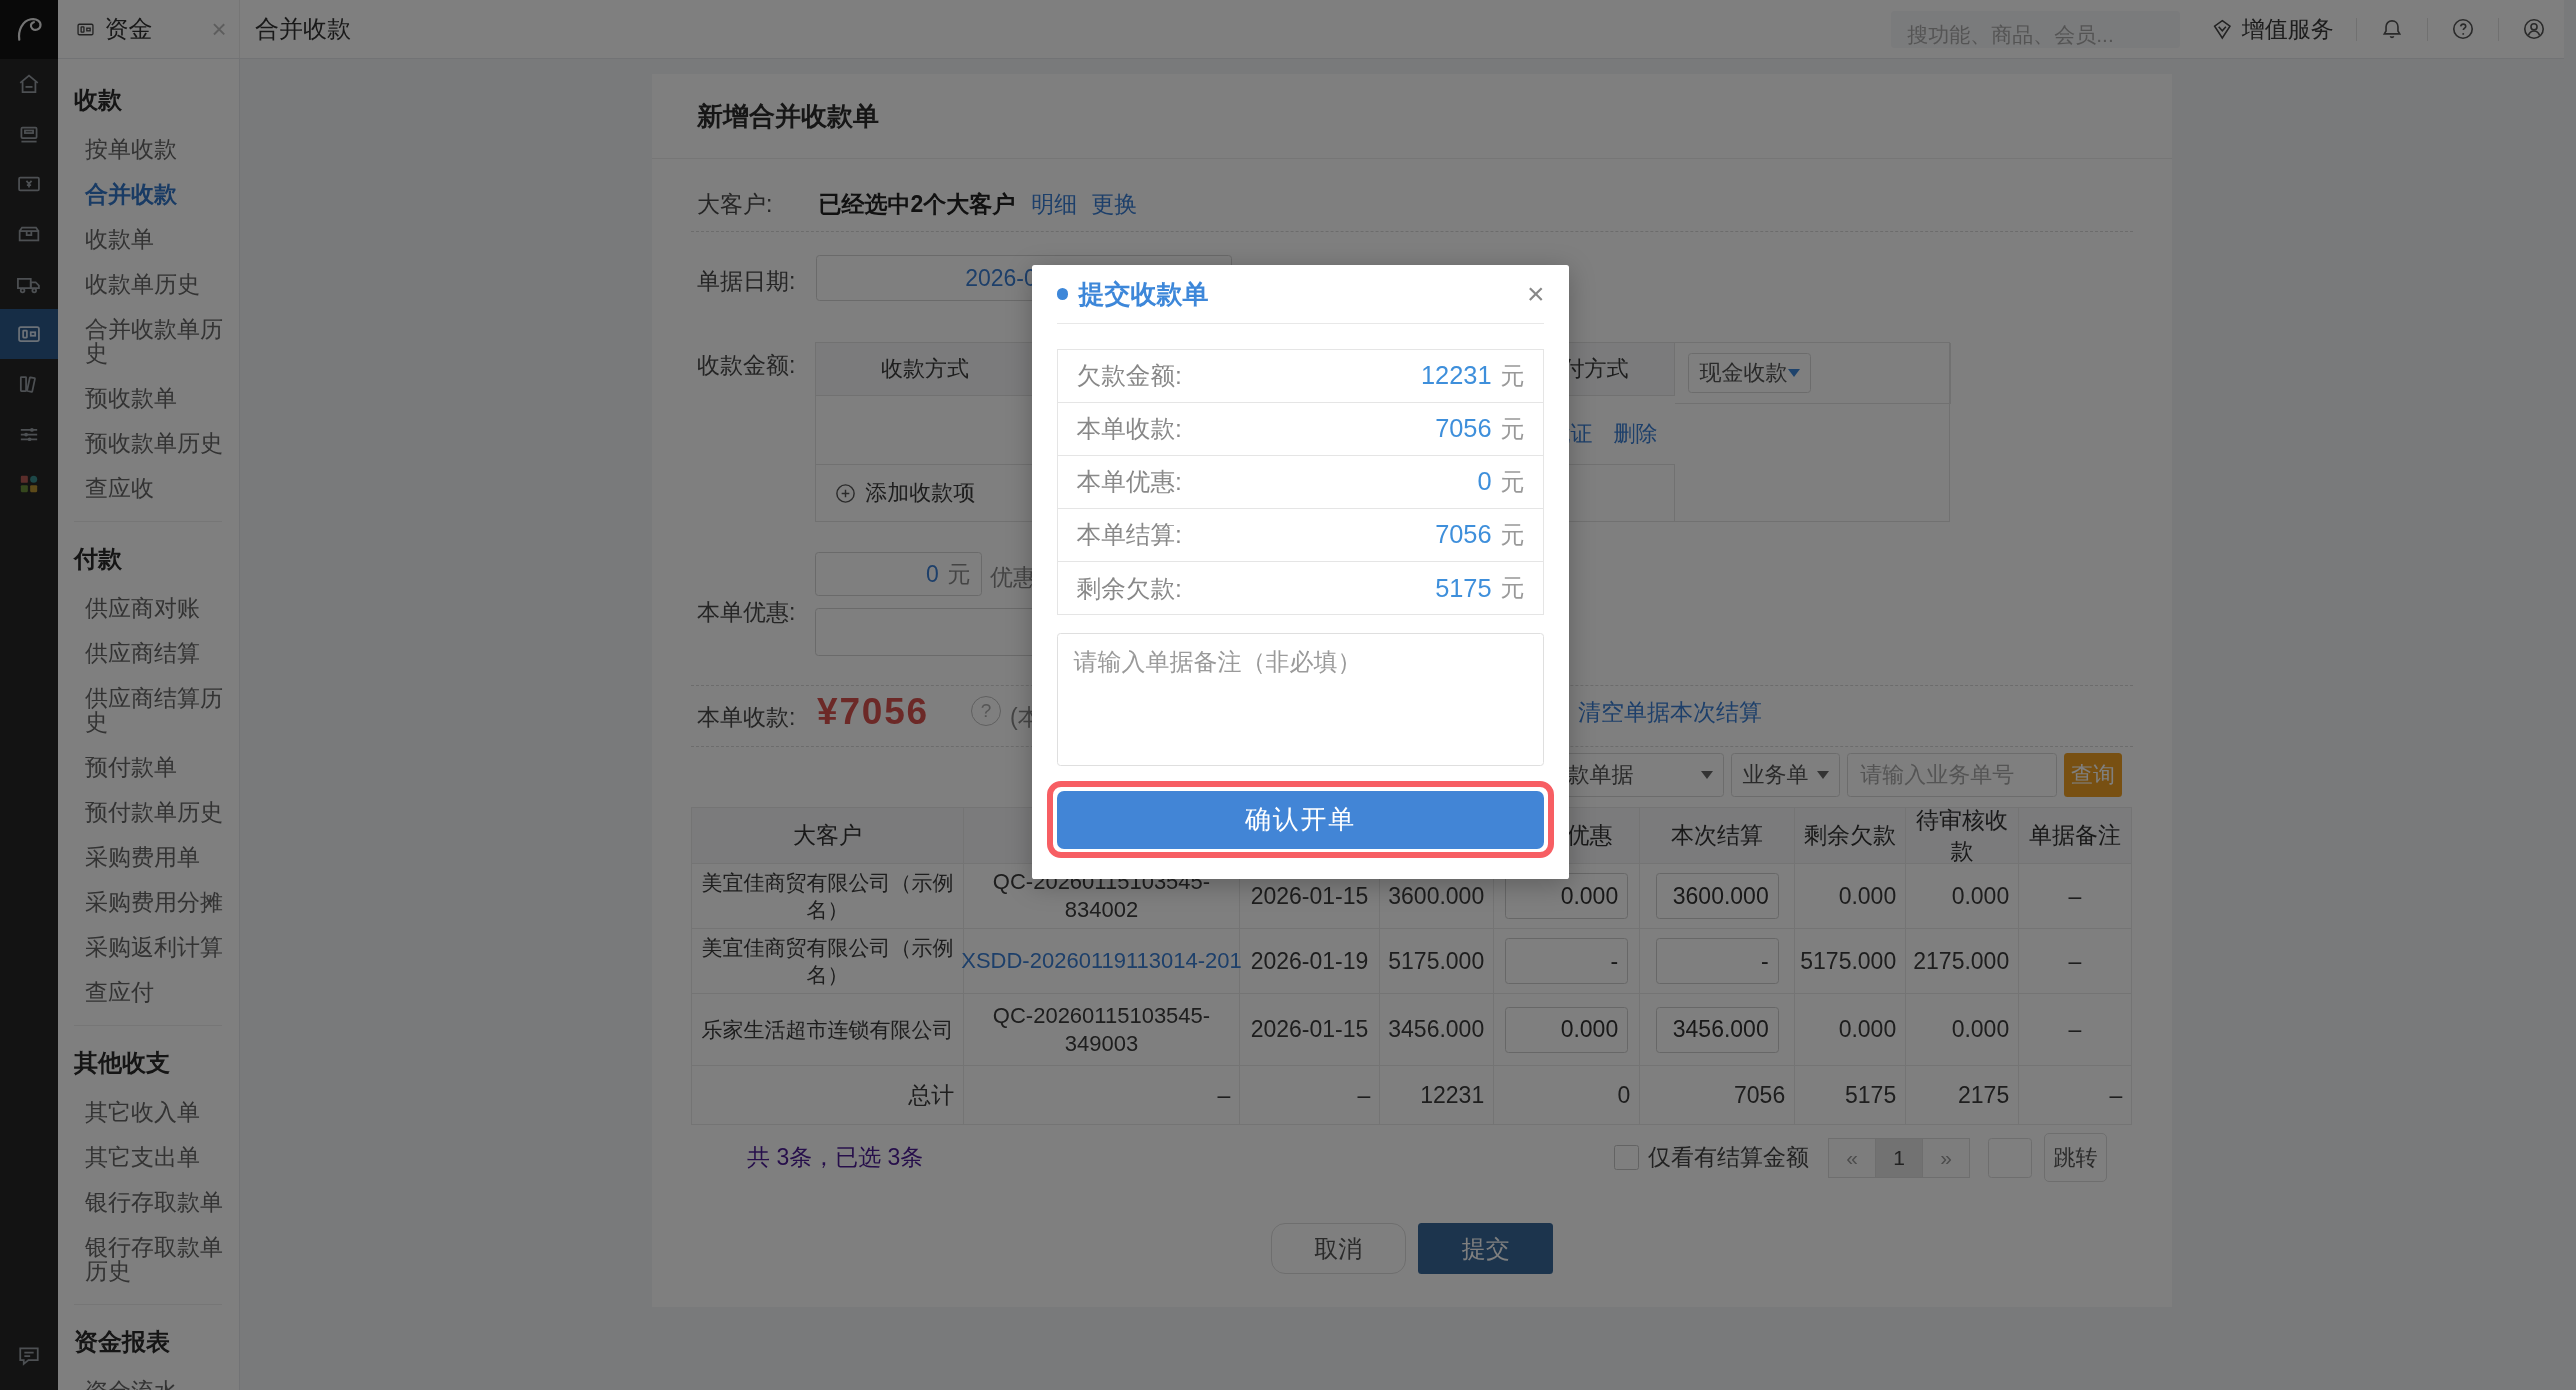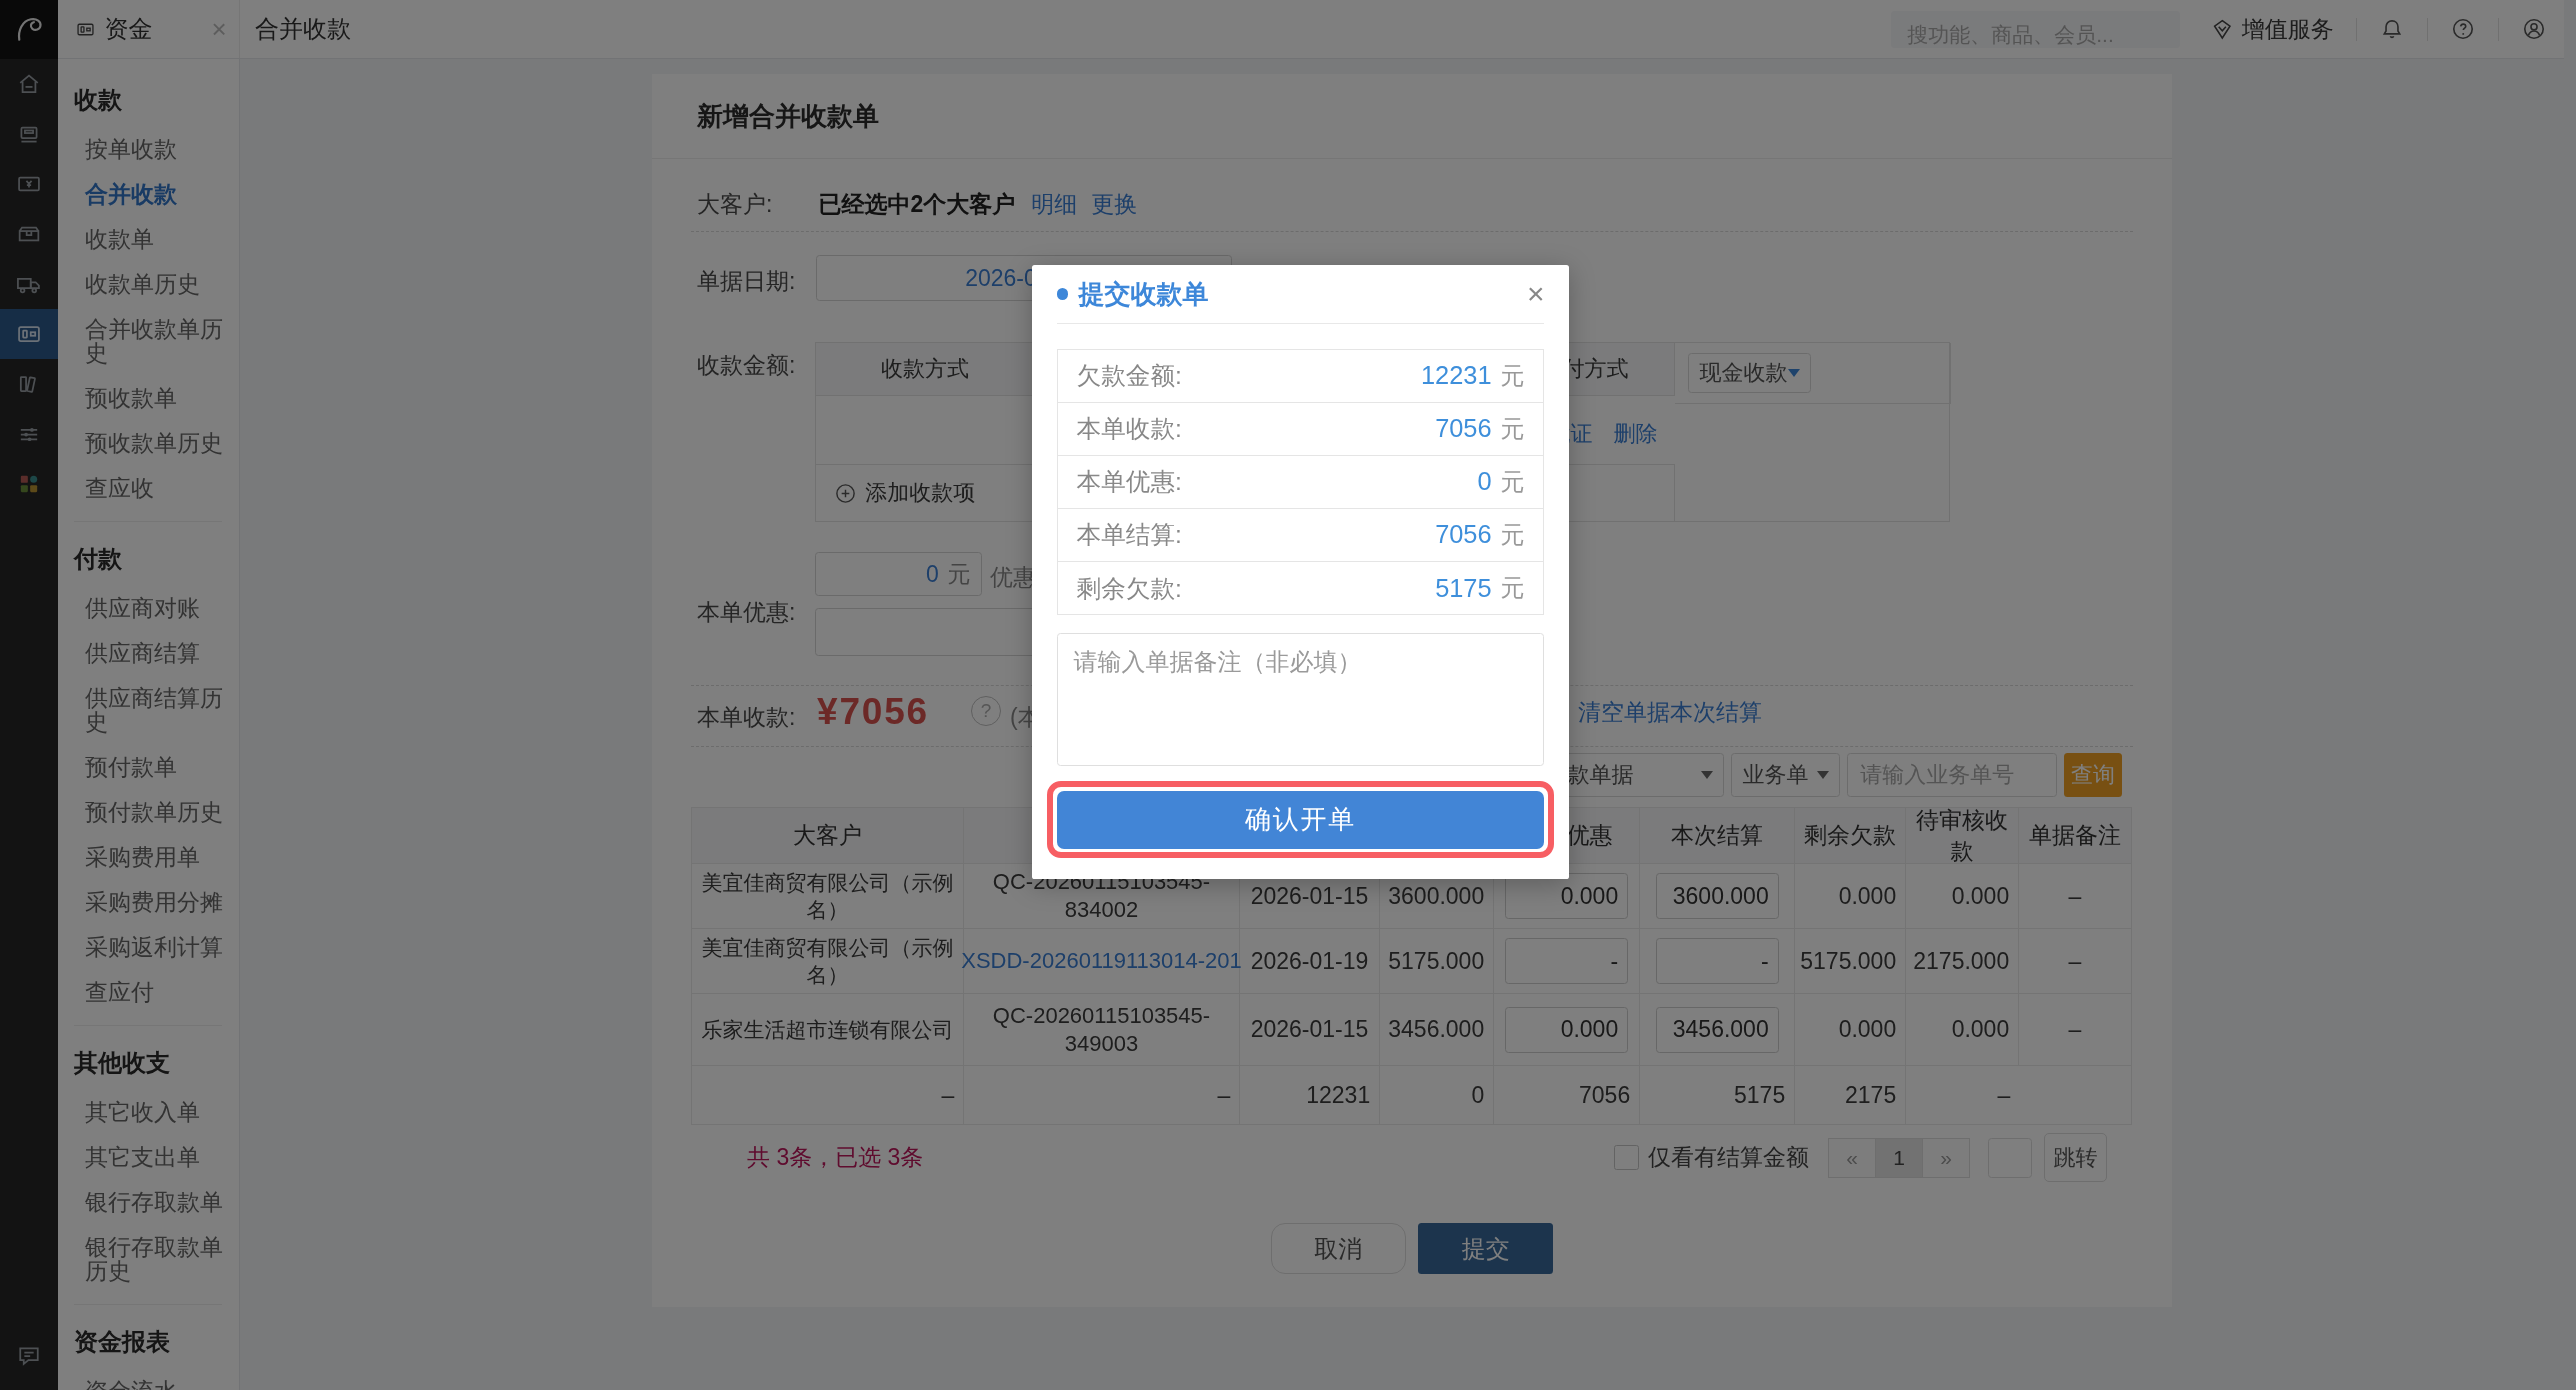--- a/index.html
+++ b/index.html
@@ -402,32 +402,33 @@
     <div class="tc h82">
         <input class="tin" value="0.000" style="">
       </div>
     <div class="tc h82">
         <input class="tin" value="3456.000" style="">
       </div>
     <div class="tc h82 cr">0.000</div>
     <div class="tc h82 cr">0.000</div>
     <div class="tc h82 nr">–</div>
 
+    <div class="tc h66 cr">总计</div>
     <div class="tc h66 cr">–</div>
     <div class="tc h66 cr">–</div>
     <div class="tc h66 cr">12231</div>
     <div class="tc h66 cr">0</div>
     <div class="tc h66 cr">7056</div>
     <div class="tc h66 cr">5175</div>
     <div class="tc h66 cr">2175</div>
     <div class="tc h66 cr nr">–</div>
   </div>
 
   <div class="abs row-flex" style="left:39px;right:39px;top:1059px;height:49px">
-    <span style="margin-left:56px;color:#be185d">共 3条，已选 3条</span>
+    <span style="margin-left:56px;color:#4c1d95">共 3条，已选 3条</span>
     <div class="row-flex" style="margin-left:auto">
       <div class="cb"></div>
       <span style="margin-left:8.8px;color:#444">仅看有结算金额</span>
       <div class="row-flex" style="margin-left:19px">
         <div class="pgcell">«</div>
         <div class="pgcell cur">1</div>
         <div class="pgcell">»</div>
       </div>
       <input class="jumpin" style="margin-left: 17.5px;">
       <button class="jumpbtn" style="margin-left:12.3px">跳转</button>

